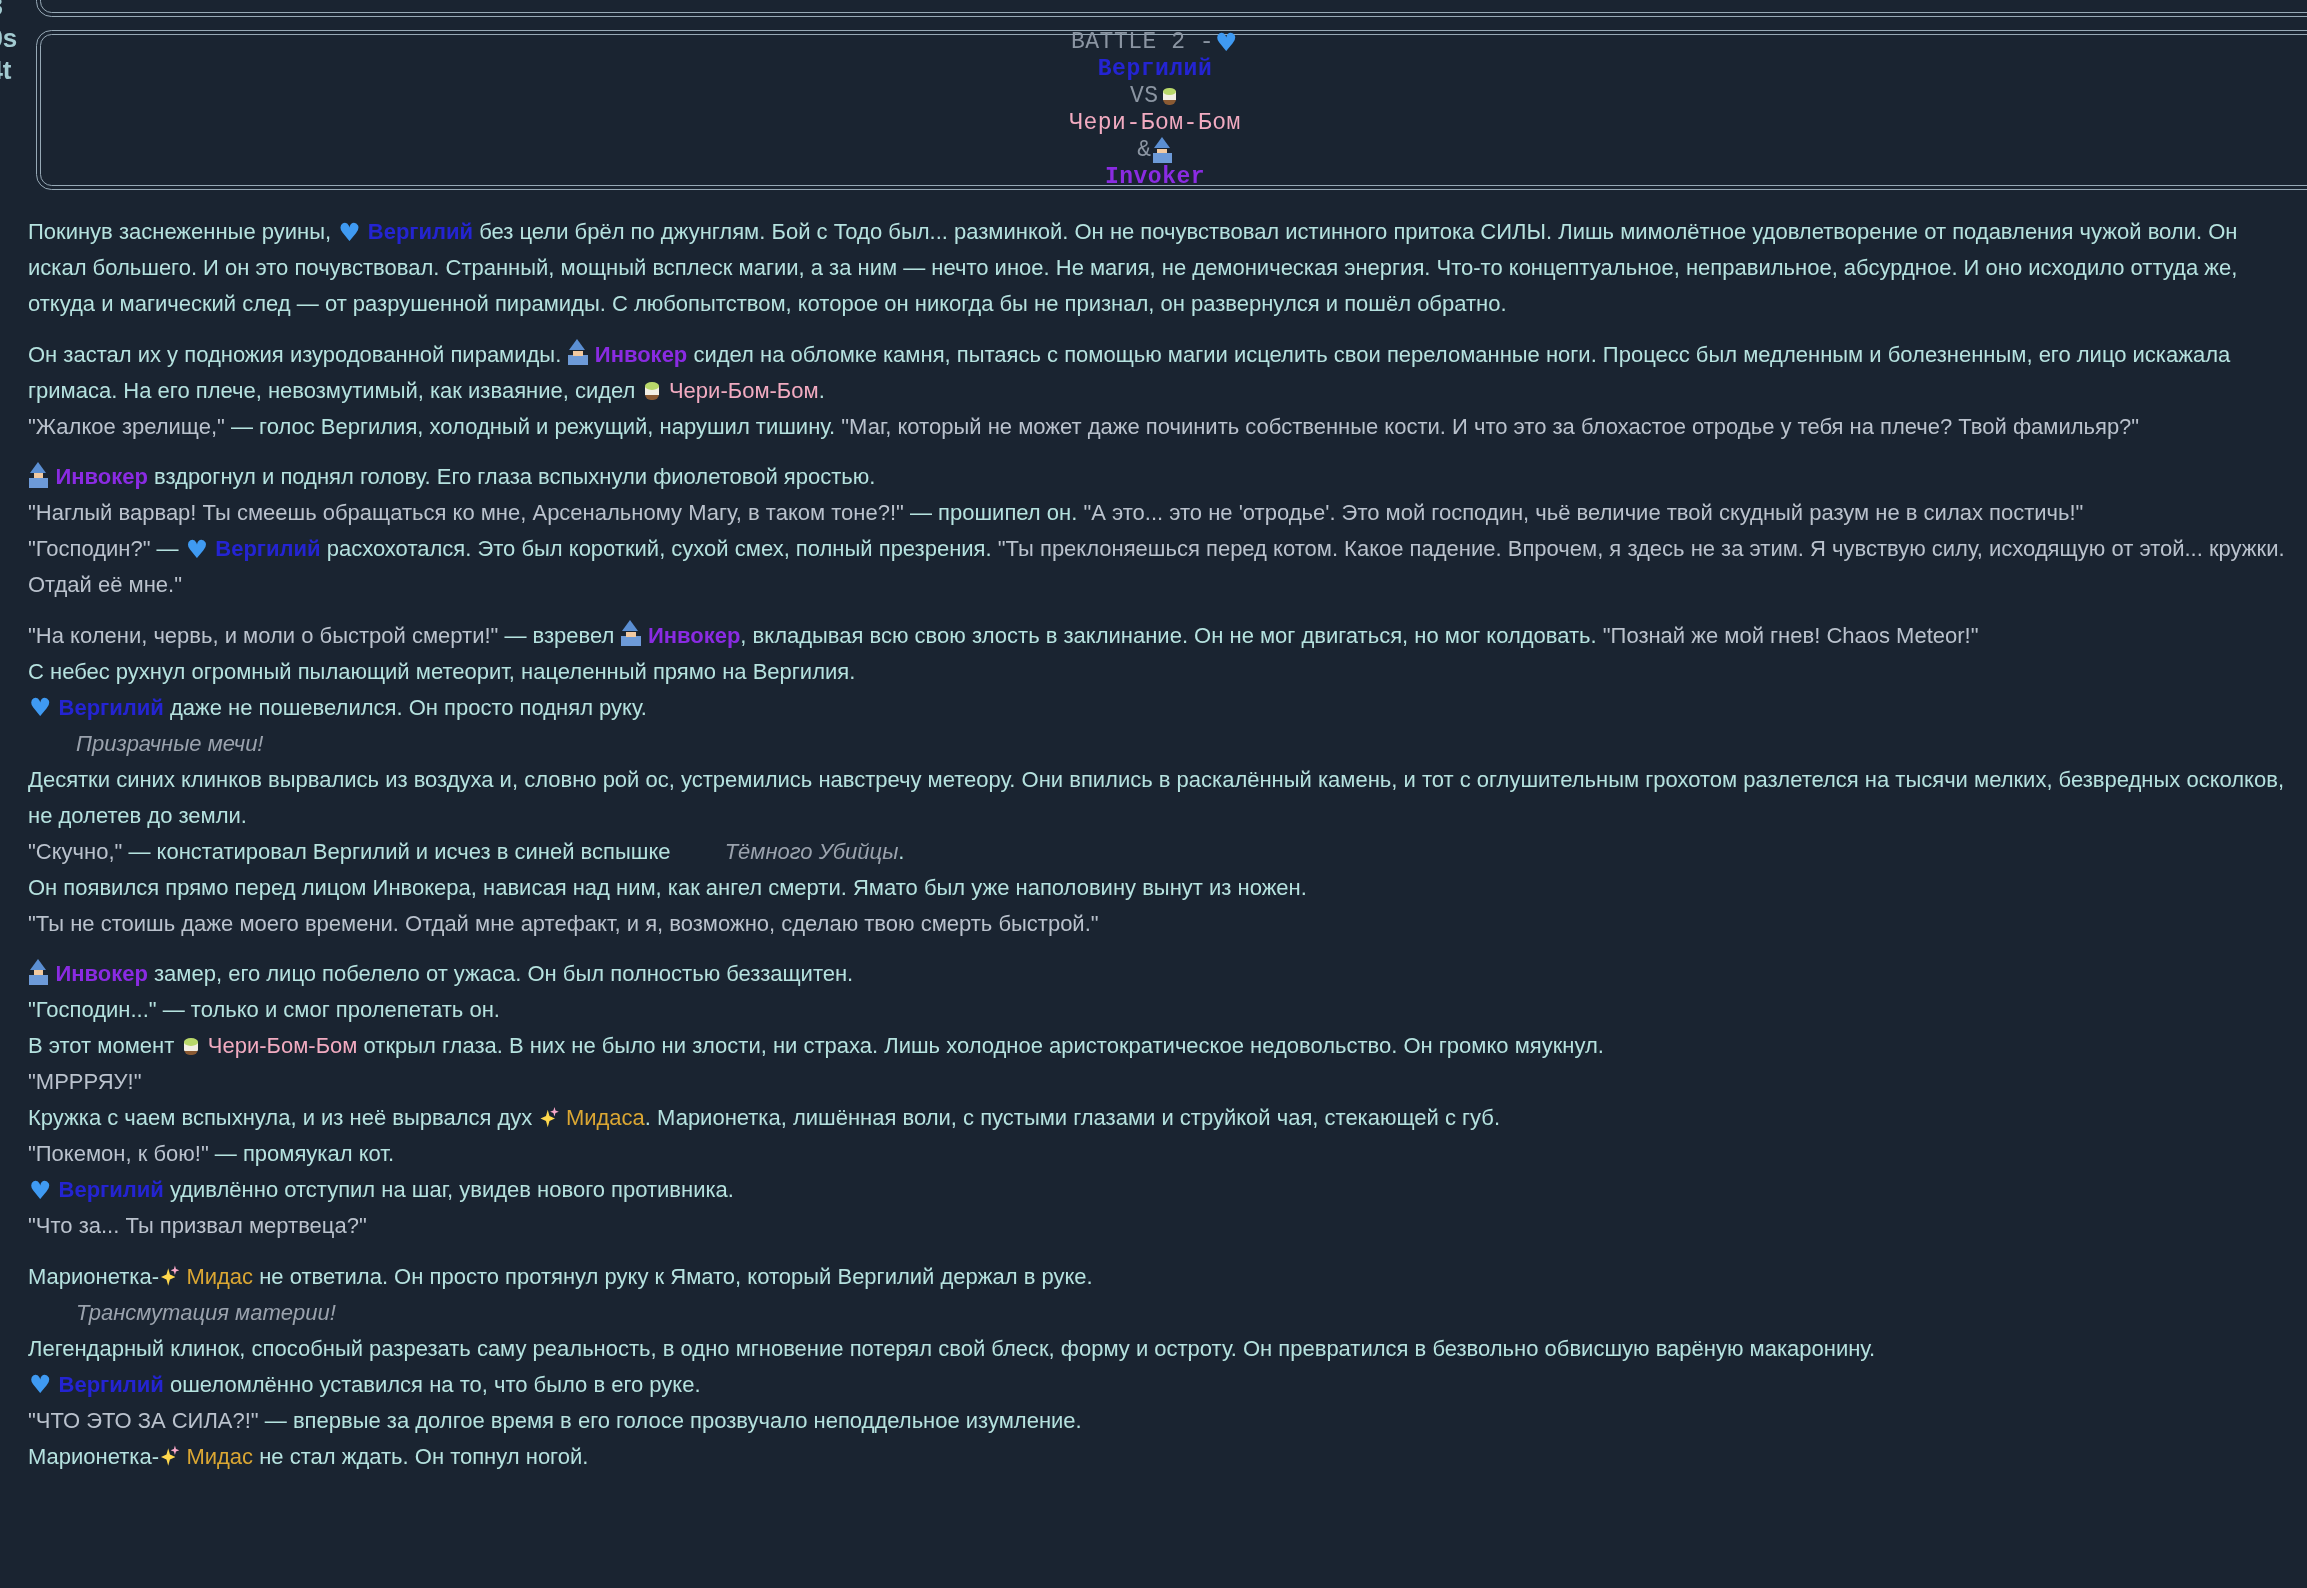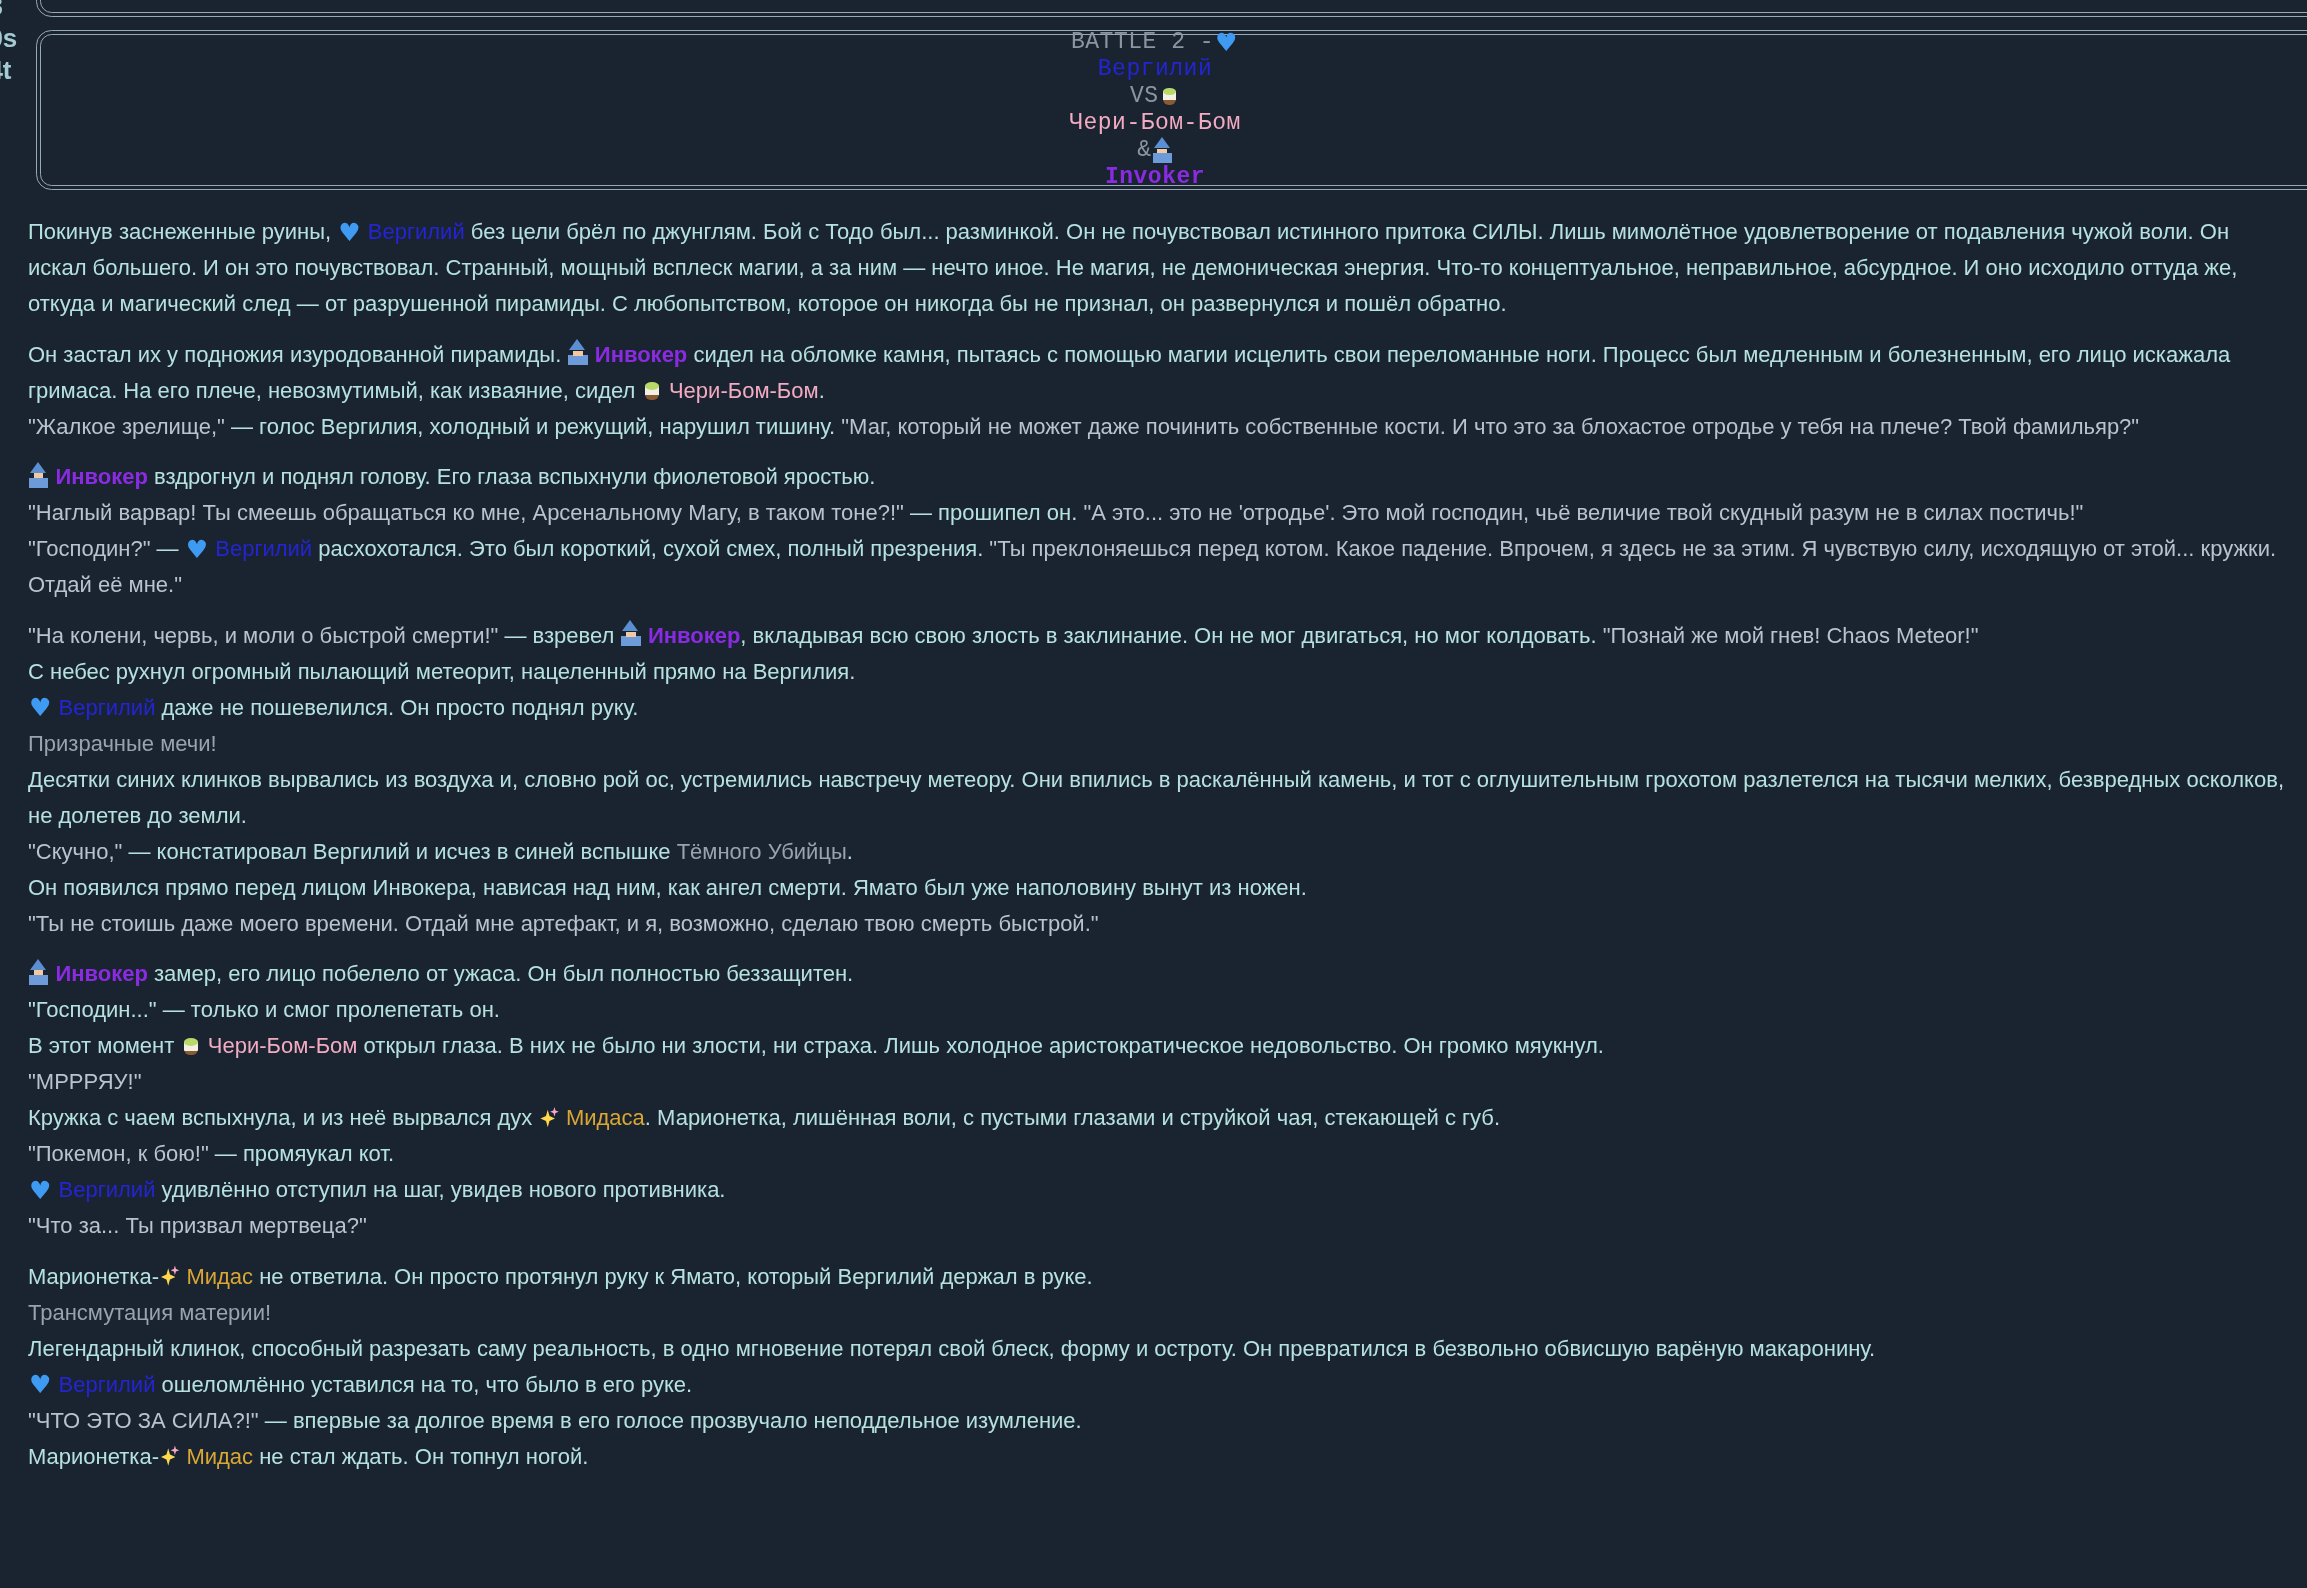--- a/index.html
+++ b/index.html
@@ -32,23 +32,23 @@
   .gfrag:nth-child(3){top:55px;left:-11.6px;}
   
   .story{
     position:absolute;left:28px;right:19.3px;top:214px;
     font-size:22px;line-height:36px;color:var(--text);
   }
   .para{margin:0 0 14.5px 0;}
   .seg-n{color:var(--text);}
   .seg-q{color:var(--quote);}
   .seg-qi{color:var(--quote);}
-  .seg-i{color:var(--dim);}
+  .seg-i{color:var(--dim);font-style:italic;margin-left:48px;}
   .seg-muted{color:var(--muted);}
-  .seg-vergil{color:var(--vergil);font-weight:normal;}
+  .seg-vergil{color:var(--vergil);font-weight:bold;}
   .seg-invoker{color:var(--invoker);font-weight:bold;}
   .seg-cherry{color:var(--cherry);font-weight:normal;}
   .seg-midas{color:var(--midas);font-weight:normal;}
   
   .icon{display:inline-block;vertical-align:-3.9px;margin:0 1px;}
   .blue-heart-emoji{
     font-family:"DejaVu Sans",sans-serif;color:#3f9af2;font-size:25px;
     line-height:21px;vertical-align:-1.9px;font-weight:normal;font-style:normal;
   }
   .mage-emoji{width:19.3px;height:25px;position:relative;

